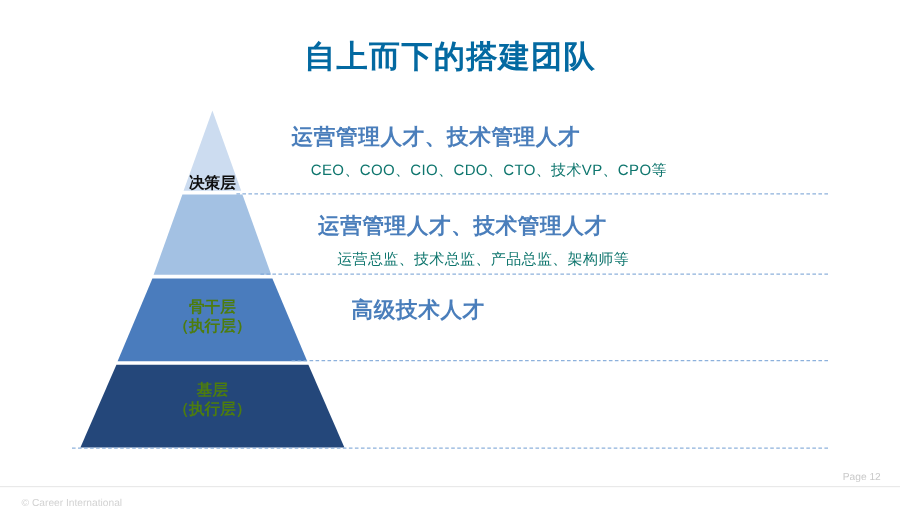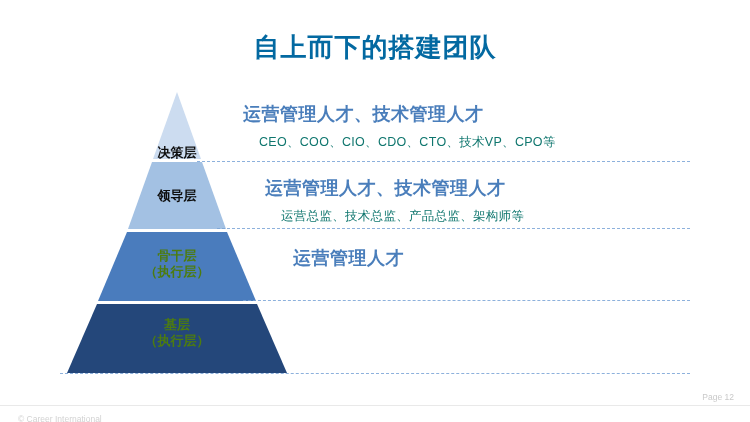--- a/index.html
+++ b/index.html
@@ -116,21 +116,20 @@
       <polygon points="117,4 141,71 93,71" fill="#ccdcf0"></polygon>
 
       <polygon points="92,74 142,74 166,141 68,141" fill="#a3c1e3"></polygon>
 
       <polygon points="67,144 167,144 196,213 38,213" fill="#4a7cbd"></polygon>
 
       <polygon points="37,216 197,216 227,285 7,285" fill="#24477a"></polygon>
     </svg>
 
     <div class="layer-label lbl-1">决策层</div>
-    <div class="layer-label lbl-2">领导层</div>
     <div class="layer-label light lbl-3">骨干层
 （执行层）</div>
     <div class="layer-label light lbl-4">基层
 （执行层）</div>
   </div>
 
   <div class="dash dash-1"></div>
   <div class="dash dash-2"></div>
   <div class="dash dash-3"></div>
   <div class="dash dash-4"></div>
@@ -139,21 +138,21 @@
     <div class="row-head">运营管理人才、技术管理人才</div>
     <div class="row-sub">CEO、COO、CIO、CDO、CTO、技术VP、CPO等</div>
   </div>
 
   <div class="row-text rt-2">
     <div class="row-head">运营管理人才、技术管理人才</div>
     <div class="row-sub">运营总监、技术总监、产品总监、架构师等</div>
   </div>
 
   <div class="row-text rt-3">
-    <div class="row-head">运营管理人才</div>
+    <div class="row-head">高级技术人才</div>
   </div>
 
   <div class="row-text rt-4">
   </div>
 
   <div class="footer-rule"></div>
   <div class="footer-left">© Career International</div>
   <div class="footer-right">Page 12</div>
 
 </div>

